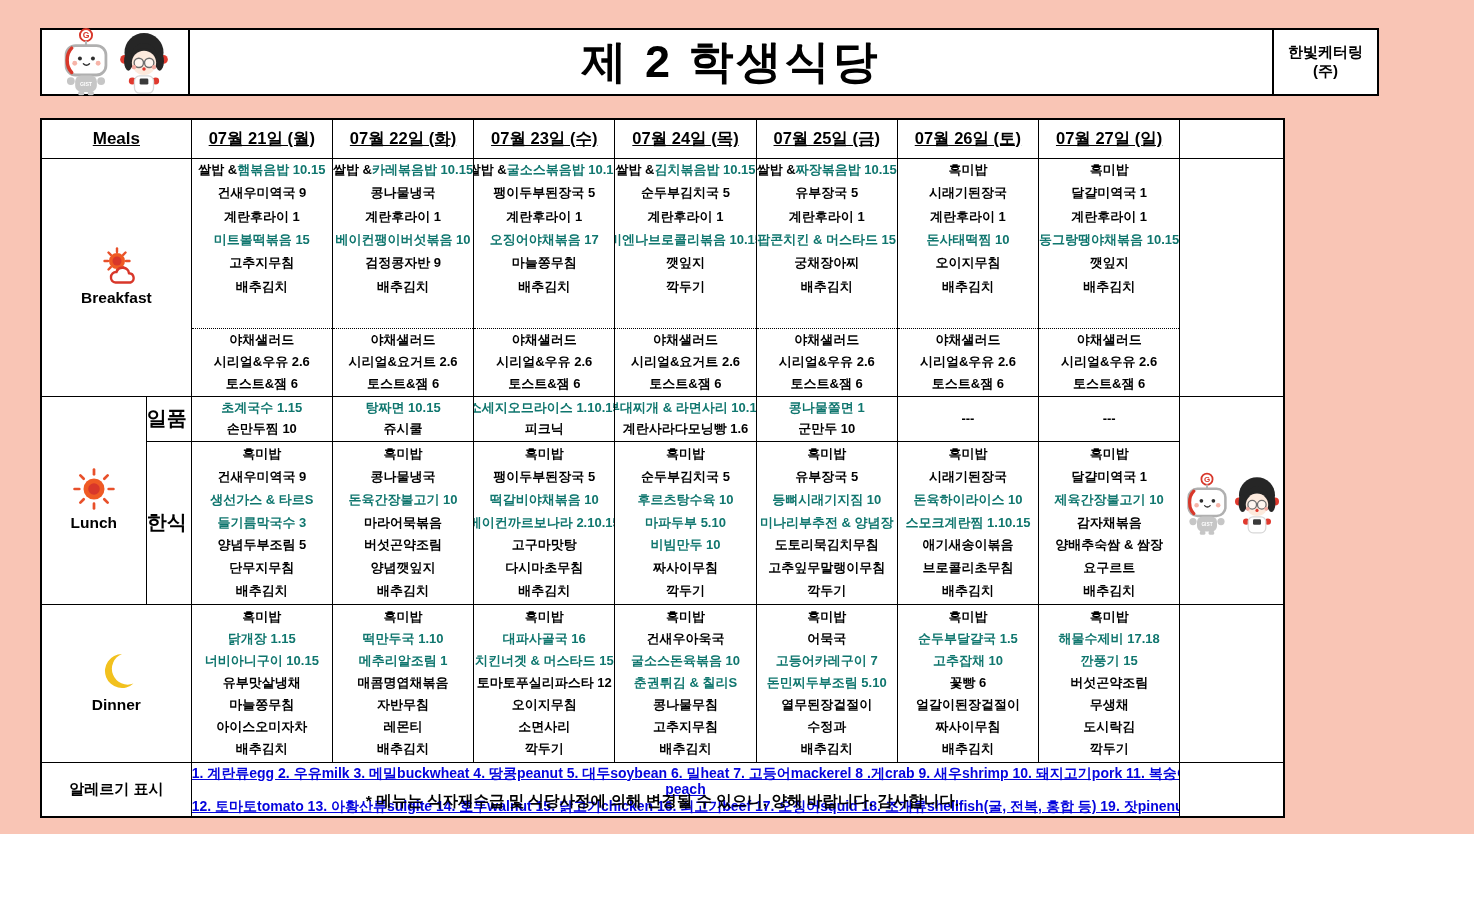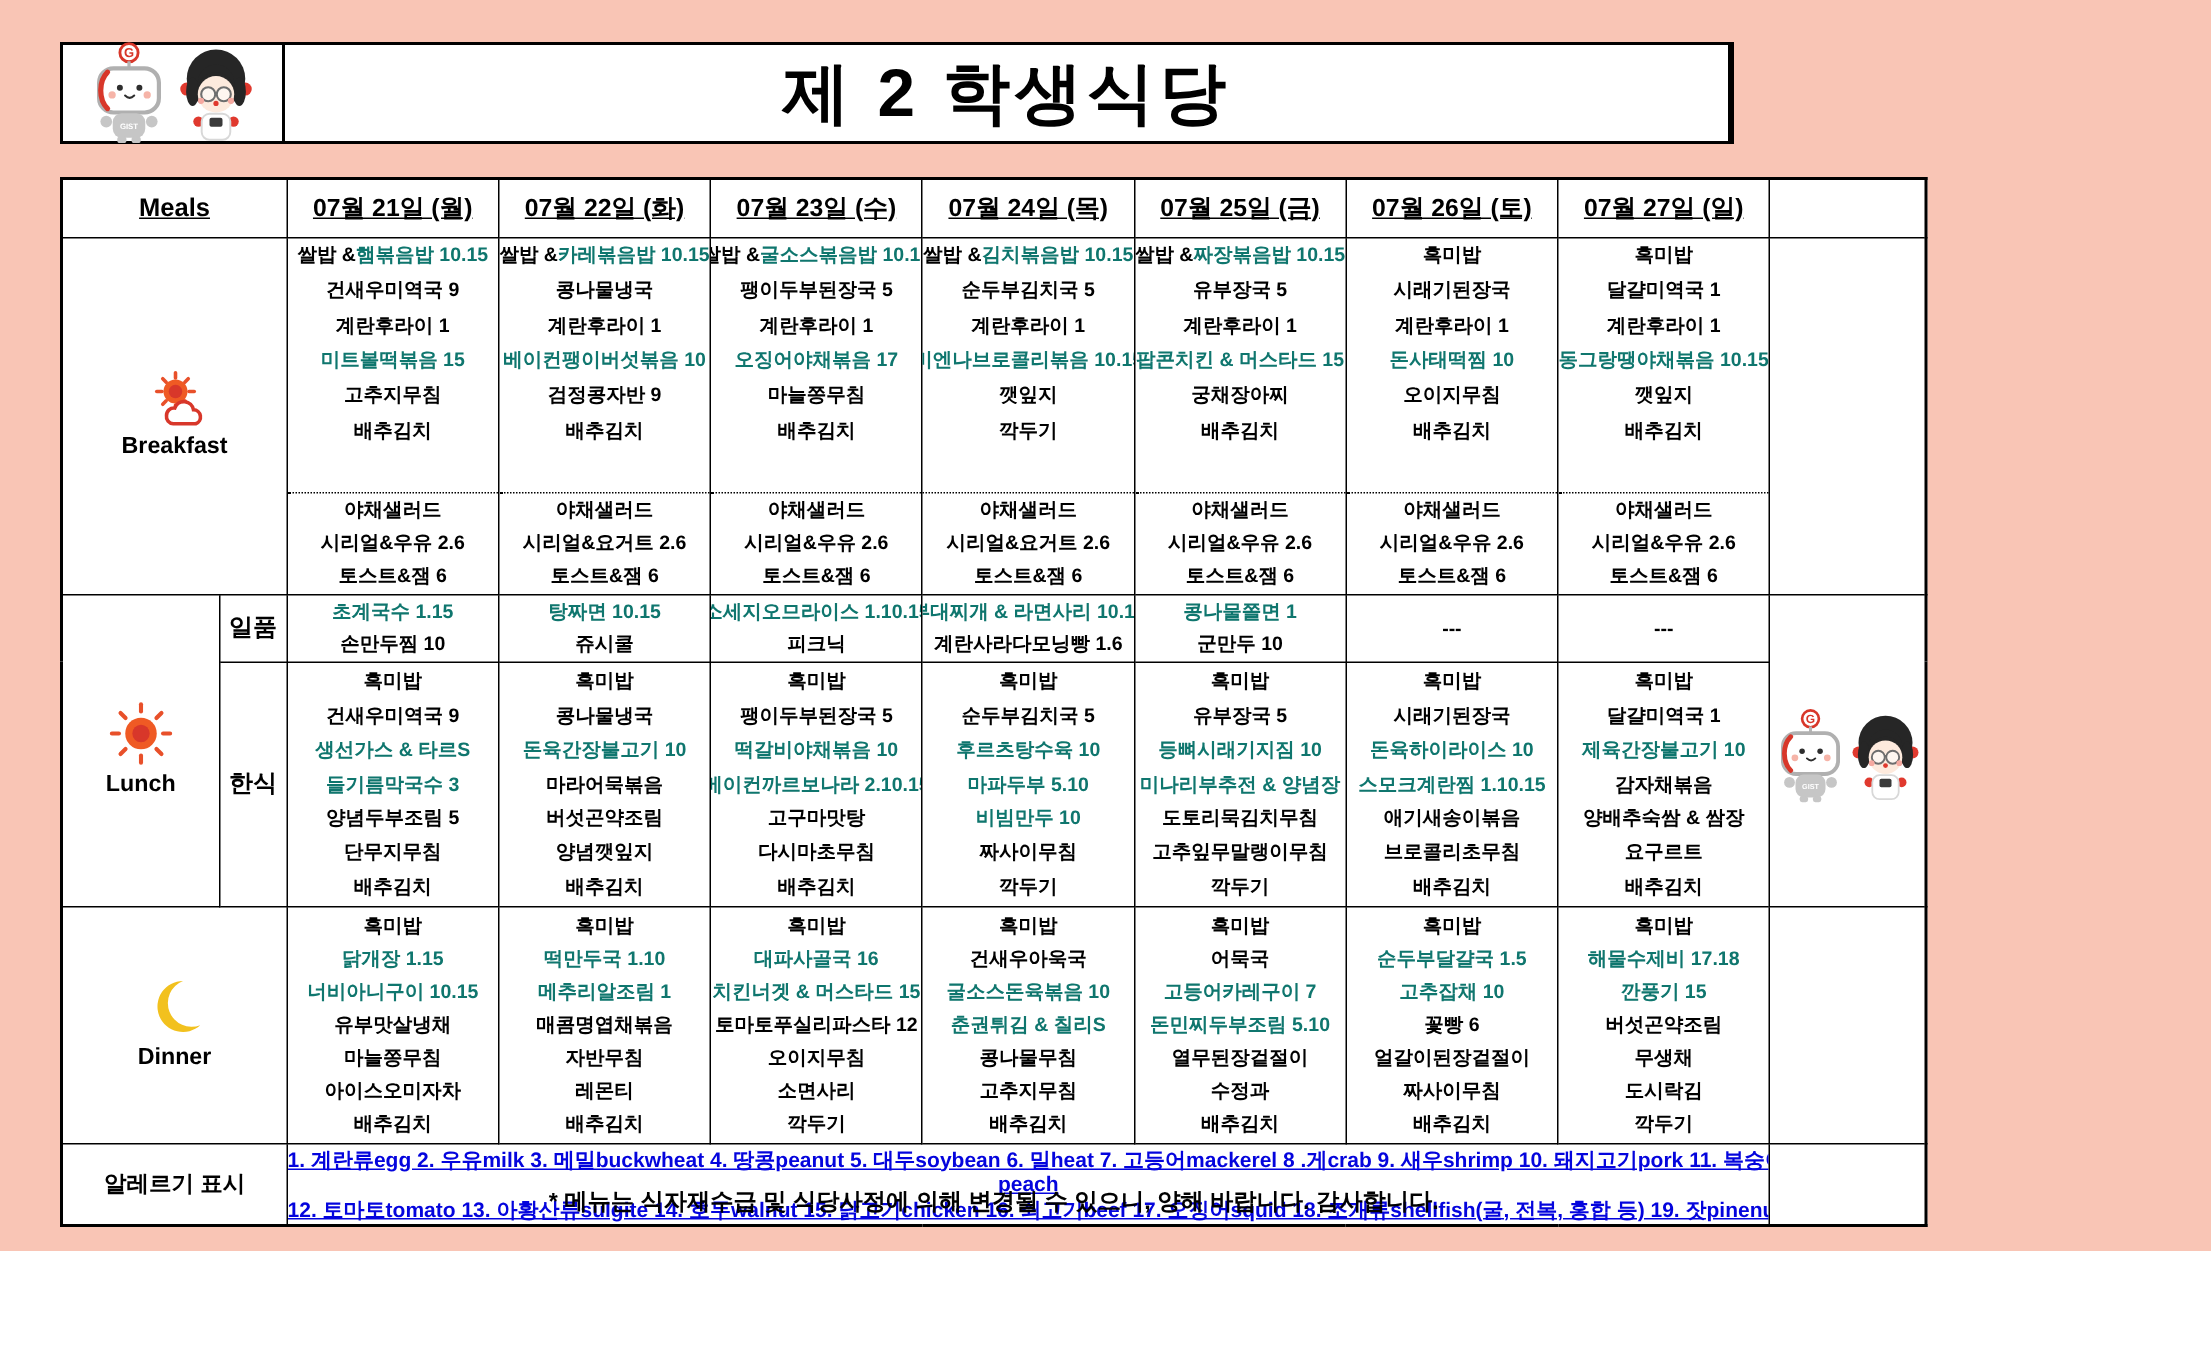--- a/index.html
+++ b/index.html
@@ -4,21 +4,21 @@
 <style>
   html,body{margin:0;padding:0;}
   body{
     width:1474px;height:907px;position:relative;background:#ffffff;
     font-family:"Liberation Sans","DejaVu Sans",sans-serif;font-weight:bold;
     -webkit-font-smoothing:antialiased;
   }
   .pink-bg{position:absolute;left:0;top:0;width:1474px;height:834px;background:#f9c5b5;}
 
   
-  .header-bar{position:absolute;left:40px;top:28px;width:1116px;height:68px;display:flex;
+  .header-bar{position:absolute;left:40px;top:28px;width:1339px;height:68px;display:flex;
     background:#fff;border:2px solid #000;box-sizing:border-box;}
   .logo-cell{width:148px;border-right:2px solid #000;display:flex;align-items:center;justify-content:center;gap:6px;box-sizing:border-box;}
   .title-cell{flex:1;border-right:2px solid #000;display:flex;align-items:center;justify-content:center;
     font-size:45px;letter-spacing:3px;color:#000;box-sizing:border-box;}
   .catering-cell{width:103px;display:flex;flex-direction:column;align-items:center;justify-content:center;
     font-size:15px;line-height:1.25;color:#000;text-align:center;}
 
   
   table.menu-table{position:absolute;left:40px;top:118px;width:1245px;border-collapse:collapse;
     table-layout:fixed;background:#fff;border:2px solid #000;}
@@ -27,21 +27,21 @@
   tr.r-breakfast{height:212px;}
   tr.r-ilpum{height:45px;}
   tr.r-hansik{height:163px;}
   tr.r-dinner{height:158px;}
   tr.r-allergy{height:55px;}
 
   th.meals-th{font-size:17px;}
   th.date-th{font-size:16.5px;letter-spacing:0;}
   .meal-label-cell{text-align:center;}
   .meal-label{font-size:15.5px;margin-top:4px;}
-  .sub-label{text-align:center;font-size:16px;margin-top:19px;}
+  .sub-label{font-size:20px;margin-top:19px;}
 
   .mline{display:flex;align-items:center;justify-content:center;flex:1;
     font-size:13px;white-space:nowrap;overflow:hidden;}
   .red{color:#0f766e;}
   .blk{color:#000000;}
   .vflex{display:flex;flex-direction:column;}
   .b-main{height:140px;}
   .b-extra{height:67px;border-top:1.5px dotted #000;margin-top:29px;}
   .ilpum-flex{height:42px;}
   .hansik-flex{height:159px;}
@@ -145,20 +145,24 @@
     <svg width="52" height="70" viewBox="0 0 60 80">
         <use href="#sym-robot"></use>
       </svg>
     <svg width="52" height="70" viewBox="0 0 60 80">
         <use href="#sym-girl"></use>
       </svg>
   </div>
   <div class="title-cell">
     <span>제 2 학생식당</span>
   </div>
+  <div class="catering-cell">
+    <div>한빛케터링</div>
+    <div>(주)</div>
+  </div>
 </div>
 
 <table class="menu-table">
   <colgroup>
     <col style="width:105px">
       <col style="width:45px">
     <col style="width:141px">
       <col style="width:141px">
       <col style="width:141px">
       <col style="width:141px">

